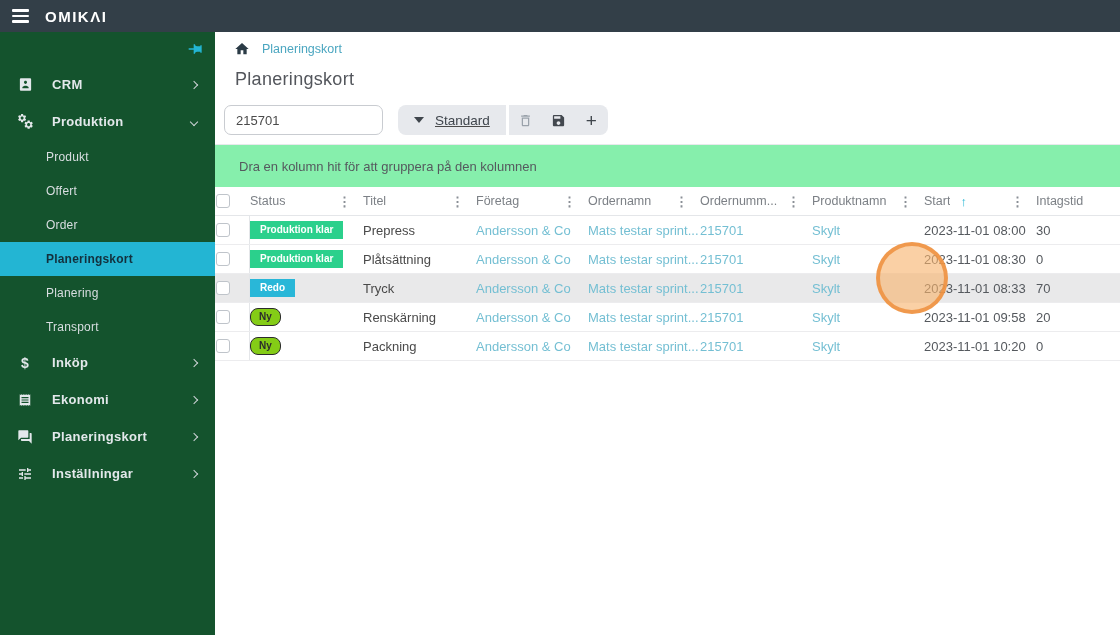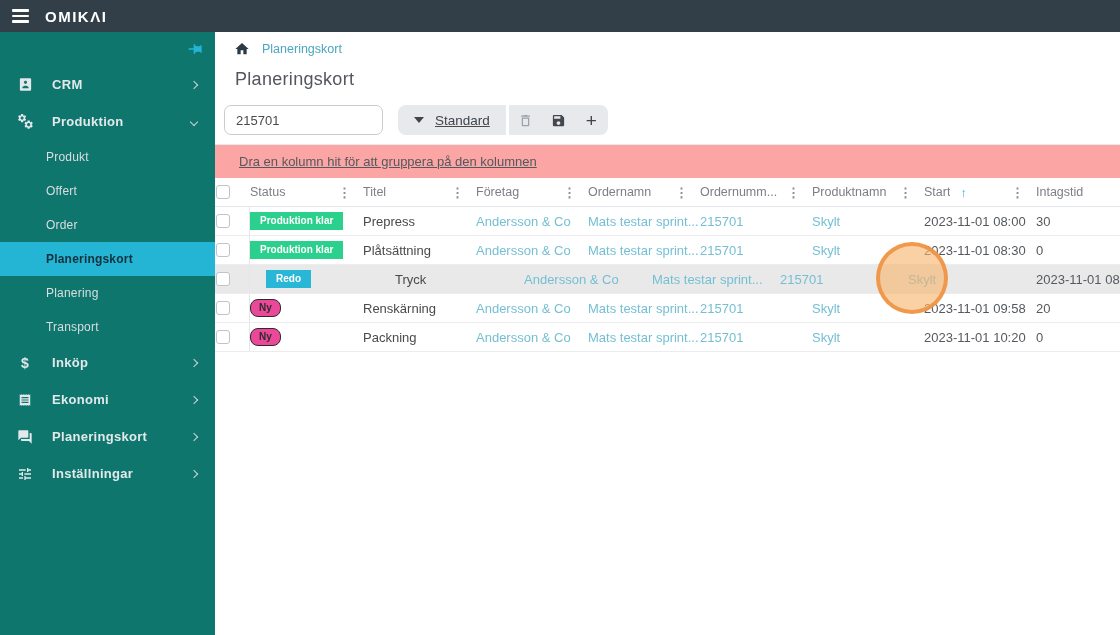--- a/index.html
+++ b/index.html
@@ -13,21 +13,21 @@
   .topbar {
     position:absolute; top:0; left:0; width:1120px; height:32px;
     background:#333f48; display:flex; align-items:center; padding-left:12px; z-index:6;
   }
   .hamburger { width:17px; display:flex; flex-direction:column; gap:3px; cursor:pointer; }
   .hamburger span { display:block; height:2.5px; background:#fff; border-radius:1px; }
   .logo { color:#fff; font-weight:bold; font-size:15px; letter-spacing:1.5px; margin-left:16px; }
   
   .sidebar {
     position:absolute; top:32px; left:0; width:215px; height:603px;
-    background:#0f766e; z-index:5;
+    background:#14532d; z-index:5;
   }
   .pin-row { height:34px; display:flex; justify-content:flex-end; align-items:center; padding-right:12px; }
   .pin-row svg { transform:rotate(90deg); }
   .menu-item {
     display:flex; align-items:center; height:37px; padding:0 18px 0 14px;
     color:#e3e8eb; font-size:13px; font-weight:bold; letter-spacing:.3px; cursor:pointer;
   }
   .mi-icon { width:22px; margin-right:16px; display:flex; justify-content:center; color:#e3e8eb; font-size:14px; font-weight:bold; }
   .chev { display:inline-block; width:6px; height:6px; border-right:1.7px solid #cfd4d8; border-bottom:1.7px solid #cfd4d8; margin-left:auto; }
   .chev.right { transform:rotate(-45deg); }
@@ -52,55 +52,55 @@
     margin-left:15px; height:30px; background:#e7e9ed; border-radius:8px 0 0 8px;
     display:flex; align-items:center; padding:0 16px; gap:11px; cursor:pointer;text-decoration:underline;
   }
   .caret-down { width:0; height:0; border-left:5px solid transparent; border-right:5px solid transparent; border-top:6px solid #3f454c; }
   .btn-standard-label { font-size:13.5px; color:#3f454c; font-weight:500; }
   .icon-group { height:30px; background:#e7e9ed; border-radius:0 8px 8px 0; display:flex; margin-left:3px; }
   .icon-btn { width:33px; display:flex; align-items:center; justify-content:center; cursor:pointer; }
   .plus-glyph { font-size:19px; color:#3f454c; font-weight:500; line-height:1; }
   .divider { border-top:1px solid #e8e9ec; margin-top:9px; }
   .group-strip {
-    height:33px; background:#fca5a5; display:flex; align-items:center;
-    padding-left:24px; font-size:13px; color:#55595e;text-decoration:underline;
+    height:42px; background:#86efac; display:flex; align-items:center;
+    padding-left:24px; font-size:13px; color:#55595e;
   }
   
   .grid-cols {
     display:grid;
     grid-template-columns:34px 113px 113px 112px 112px 112px 112px 112px 1fr;
     align-items:center; padding-left:1px;
   }
   .thead { height:29px; border-bottom:1px solid #e4e6e9; }
   .th {
     display:flex; align-items:center; color:#7c8086; font-size:12.5px;
     padding-right:12px; height:100%;
   }
   .th .th-label { overflow:hidden; white-space:nowrap; }
   .th .dots { margin-left:auto; color:#8a8f96; font-size:13px; font-weight:bold; cursor:pointer; }
   .sort-arrow { color:#23b5d3; font-size:13px; font-weight:bold; margin-left:10px; }
   .row { height:29px; border-bottom:1px solid #ececee; font-size:13px; }
-  .row.highlight { background:#e9e9ea;gap:16px; }
+  .row.highlight { background:#e9e9ea; }
   .cell { overflow:hidden; white-space:nowrap; padding-right:8px; }
   .cell.link { color:#74bfd3; cursor:pointer; }
   .cell.titel { color:#4a4a4a; }
   .cell.muted { color:#55595e; }
   .cb-cell { height:100%; display:flex; align-items:center; border-right:1px solid #e4e6e9; }
   .checkbox {
     width:14px; height:14px; border:1.5px solid #bfc4ca; border-radius:3px;
     background:#fff; cursor:pointer; display:inline-block;
   }
   .badge {
     display:inline-block; font-size:10px; font-weight:bold; border-radius:0;
     padding:3px 10px; line-height:1.2;
   }
   .badge.success { background:#2bd08c; color:#fff; }
   .badge.info { background:#29b7d8; color:#fff; }
-  .badge.new { background:#ec4899; color:#2c2c2c; border:1.5px solid #2c2c2c; border-radius:8px; padding:2px 8px; }
+  .badge.new { background:#84cc16; color:#2c2c2c; border:1.5px solid #2c2c2c; border-radius:8px; padding:2px 8px; }
   
   .cursor-circle {
     position:absolute; left:876px; top:242px; width:72px; height:72px;
     border-radius:50%; background:rgba(247,179,109,.62);
     border:4px solid rgba(238,145,62,.85); z-index:20; pointer-events:none;
   }
   svg { display:block; }
 </style>
 </head>
 <body>

